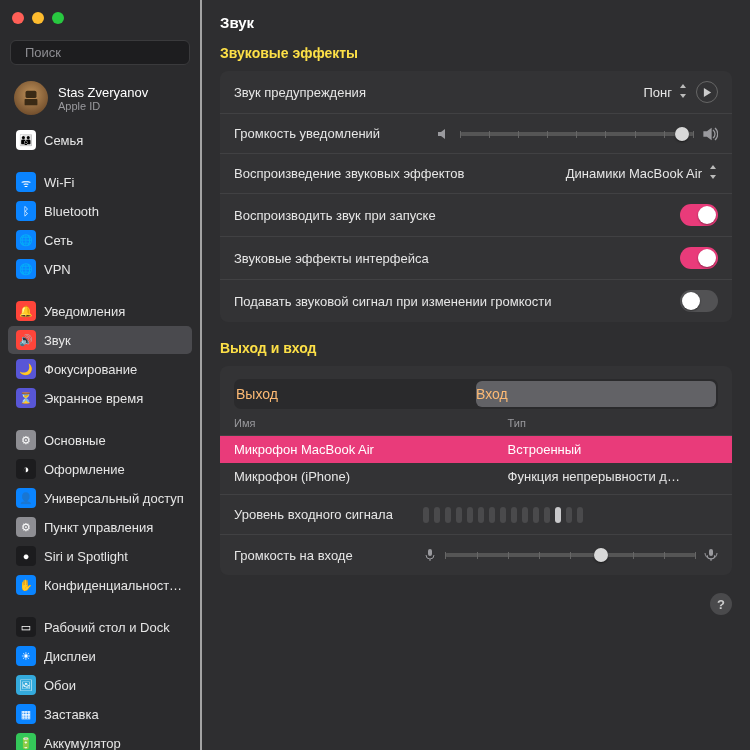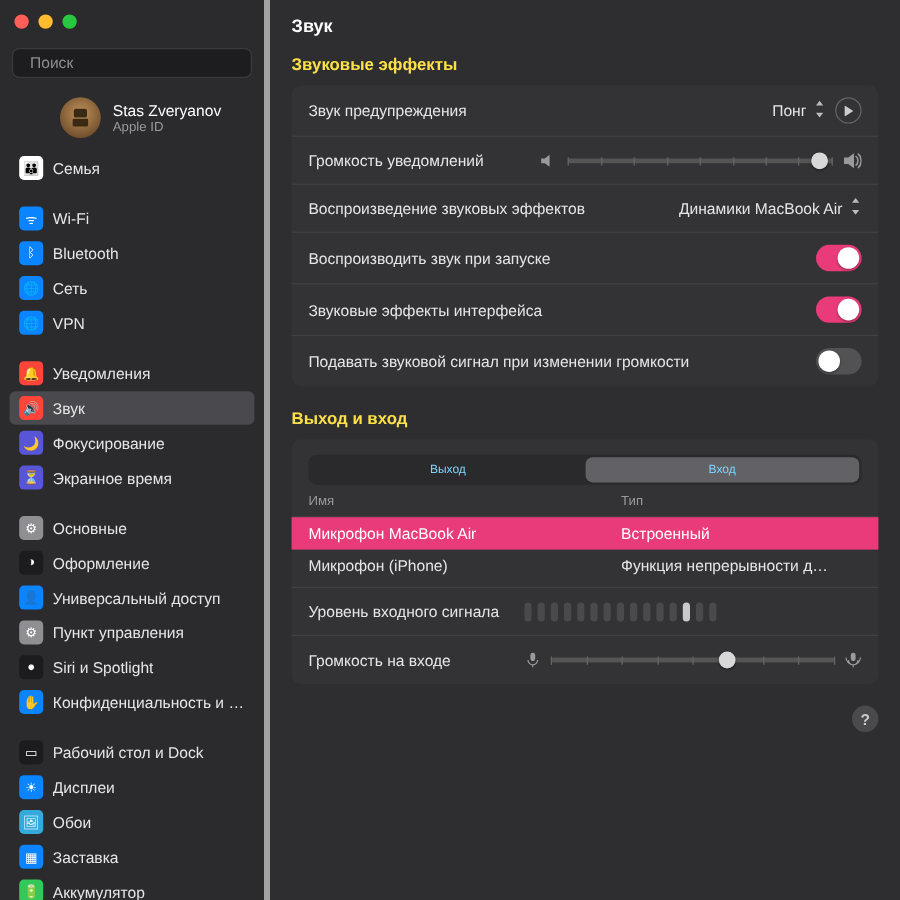--- a/index.html
+++ b/index.html
@@ -1,28 +1,28 @@
 <!DOCTYPE html>
 <html><head>
 <meta charset="utf-8">
 <style>
 *{box-sizing:border-box;margin:0;padding:0;font-family:-apple-system,BlinkMacSystemFont,"Segoe UI",sans-serif;}
 body{width:750px;height:750px;background:#2a2a2c;color:#e6e6e6;font-size:13px;overflow:hidden;}
 .window{display:flex;height:750px;}
-.sidebar{width:225px;background:#2b2b2d;border-right:5px solid #a3a3a3;display:flex;flex-direction:column;}
+.sidebar{width:202px;background:#2b2b2d;border-right:2px solid #a3a3a3;display:flex;flex-direction:column;}
 .titlebar{height:36px;display:flex;align-items:center;padding:0 12px;gap:8px;}
 .tlight{width:12px;height:12px;border-radius:50%;}
 .red{background:#ff5f57;}
 .yellow{background:#febc2e;}
 .green{background:#28c840;}
 .search{margin:4px 10px 10px;display:flex;align-items:center;background:#1d1d1f;border:1px solid #3a3a3c;border-radius:6px;padding:4px 8px;}
 .search svg{width:13px;height:13px;margin-right:6px;fill:#8e8e93;}
 .search input{flex:1;background:none;border:none;outline:none;color:#e6e6e6;font-size:13px;}
 .search input::placeholder{color:#8e8e93;}
-.account{display:flex;align-items:center;padding:6px 14px;gap:10px;margin-bottom:4px;margin-left:36px;}
+.account{display:flex;align-items:center;padding:6px 14px;gap:10px;margin-bottom:4px;}
 .avatar{width:34px;height:34px;border-radius:50%;background:radial-gradient(circle at 50% 40%,#c0925a,#5a3a1f);display:flex;align-items:center;justify-content:center;}
 .avatar svg{width:22px;height:22px;}
 .acct-text .name{font-size:13px;color:#fff;}
 .acct-text .sub{font-size:11px;color:#9a9a9e;}
 .navlist{flex:1;overflow-y:auto;padding:0 8px;}
 .navlist::-webkit-scrollbar{width:0;}
 .navitem{display:flex;align-items:center;padding:4px 8px;border-radius:5px;gap:8px;margin:1px 0;cursor:default;}
 .navitem.selected{background:#4a4a4e;}
 .navitem .icon{width:20px;height:20px;border-radius:4px;display:flex;align-items:center;justify-content:center;font-size:11px;color:#fff;flex-shrink:0;}
 .navitem .label{font-size:13px;color:#e6e6e6;white-space:nowrap;overflow:hidden;text-overflow:ellipsis;}
@@ -46,21 +46,21 @@
 .slider .ticks span{width:1px;height:7px;background:#666;margin-top:-1px;}
 .slider .knob{position:absolute;top:50%;width:14px;height:14px;background:#d8d8d8;border-radius:50%;transform:translate(-50%,-50%);box-shadow:0 1px 2px rgba(0,0,0,.5);}
 .spkicon{width:16px;height:16px;fill:#9a9a9e;}
 .toggle{width:38px;height:22px;border-radius:11px;position:relative;transition:.2s;}
 .toggle.on{background:#e93b7a;}
 .toggle.off{background:#525254;}
 .toggle .tknob{position:absolute;top:2px;width:18px;height:18px;background:#fff;border-radius:50%;box-shadow:0 1px 2px rgba(0,0,0,.4);}
 .toggle.on .tknob{right:2px;}
 .toggle.off .tknob{left:2px;}
 .segmented{display:flex;background:#2a2a2c;border-radius:7px;padding:2px;margin:12px 14px 0;}
-.seg{flex:1;text-align:center;padding:5px 0;font-size:10px;border-radius:6px;color:#7dd3fc;}
+.seg{flex:1;text-align:left;padding:5px 0;font-size:14px;border-radius:6px;color:#fdba74;}
 .seg.active{background:#626266;}
 .tablehdr{display:flex;padding:8px 14px 6px;font-size:11px;color:#9a9a9e;border-bottom:1px solid #414143;}
 .tablehdr .c1{flex:1.3;}
 .tablehdr .c2{flex:1;}
 .tblrow{display:flex;padding:6px 14px;font-size:13px;}
 .tblrow.selected{background:#e93b7a;color:#fff;}
 .tblrow .c1{flex:1.3;}
 .tblrow .c2{flex:1;white-space:nowrap;overflow:hidden;text-overflow:ellipsis;}
 .divider{height:1px;background:#414143;margin:4px 0 0;}
 .levelmeter{display:flex;gap:5px;align-items:center;}

